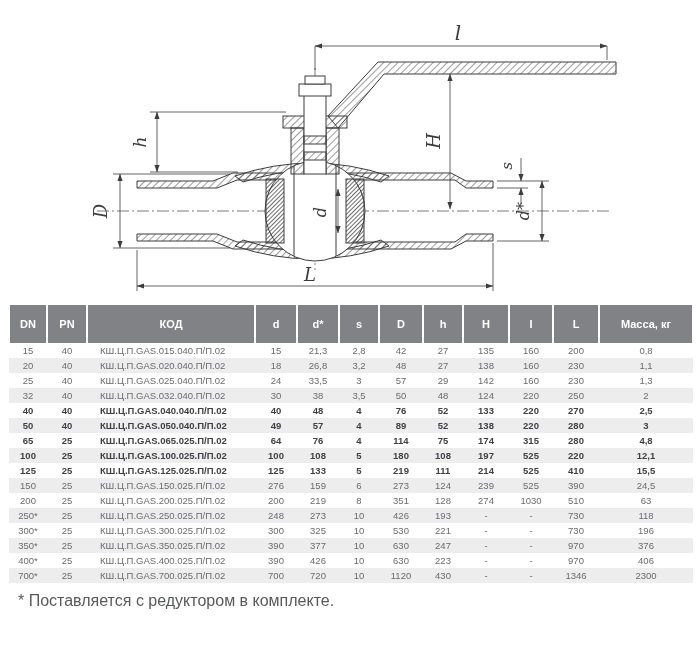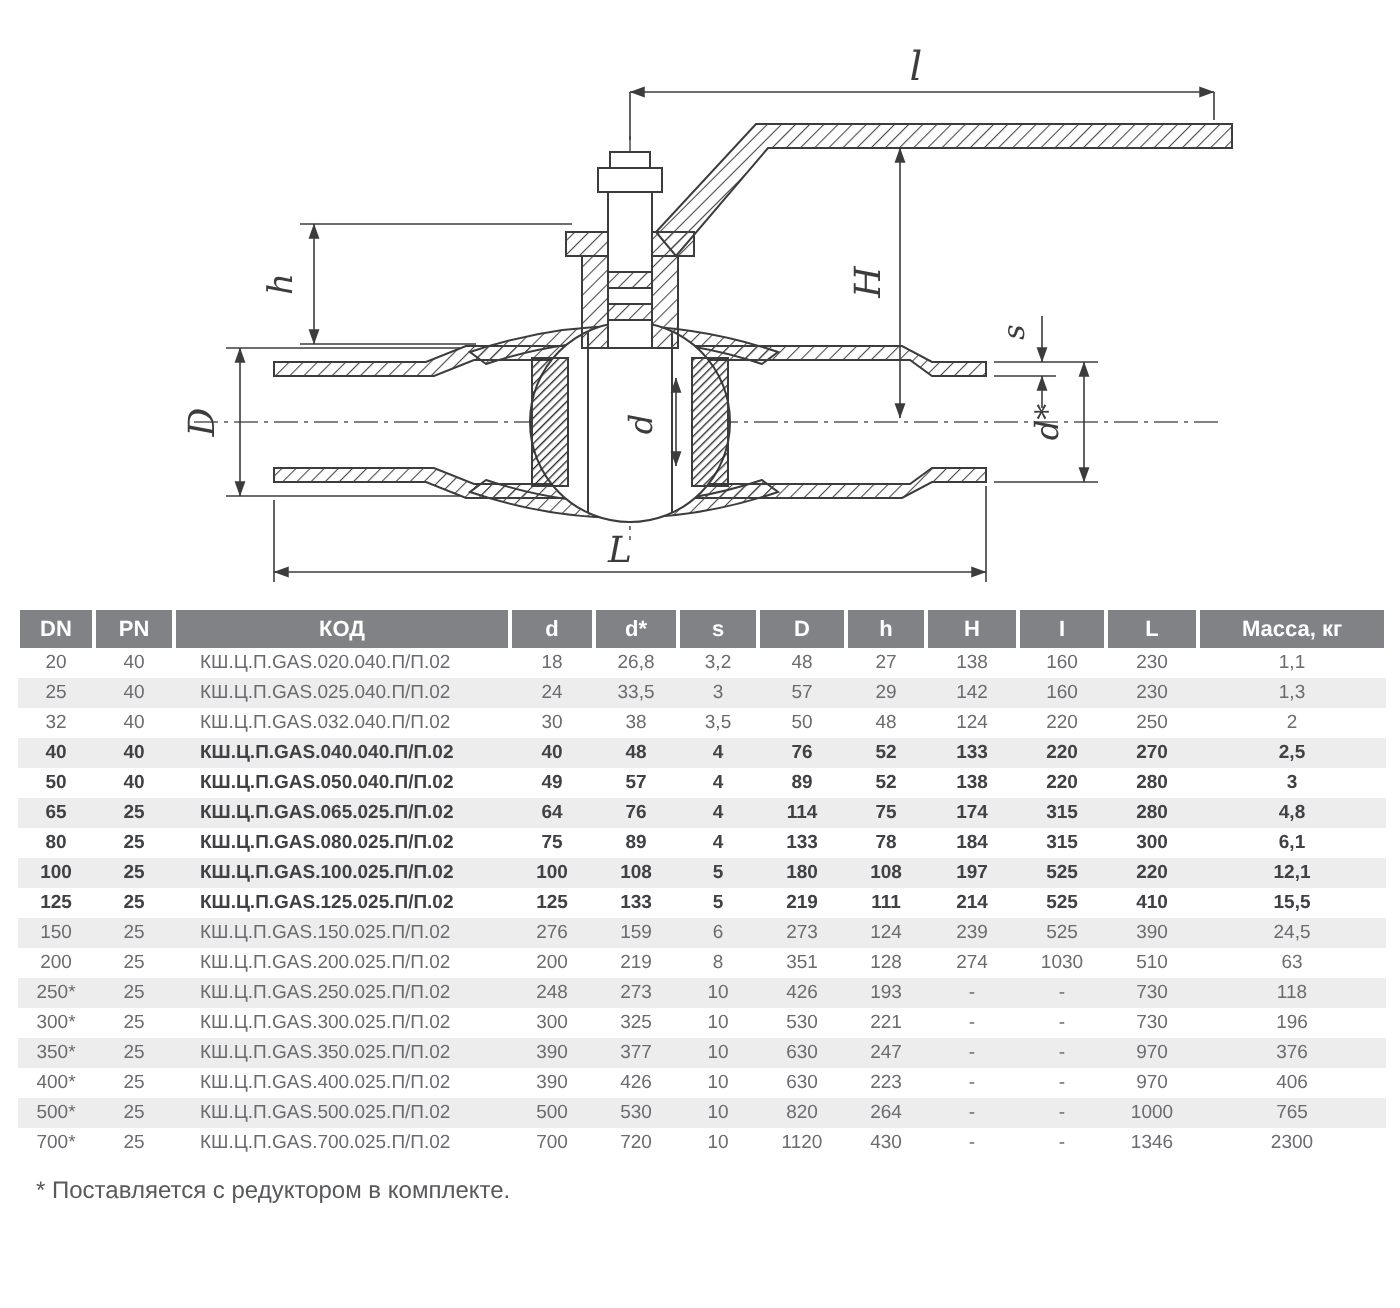--- a/index.html
+++ b/index.html
@@ -7,31 +7,31 @@
     width:700px;height:654px;background:#ffffff;
     font-family:"Liberation Sans",sans-serif;
     position:relative;overflow:hidden;
   }
   .drawing-wrap{width:700px;height:300px;position:relative;}
   .dim-label{font-family:"DejaVu Serif",serif;font-style:italic;fill:#3c3c3c;}
   .table-wrap{padding:5px 8px 0 8px;}
   table.spec{width:684px;border-collapse:collapse;table-layout:fixed;}
   table.spec thead th{
     background:#808285;color:#ffffff;font-size:11px;font-weight:bold;
-    height:19px;border-left:2px solid #fff;border-right:2px solid #fff;
+    height:38px;border-left:2px solid #fff;border-right:2px solid #fff;
     padding:0;text-align:center;
   }
   table.spec tbody td{
     font-size:9.5px;color:#6a6b6e;text-align:center;height:15px;
     padding:0;white-space:nowrap;overflow:hidden;
   }
   table.spec tbody td.code-cell{text-align:left;padding-left:13px;}
   table.spec tbody tr:nth-child(even){background:#ededee;}
   table.spec tbody tr.hl td{font-weight:bold;color:#404145;}
-  .footnote{font-size:12px;color:#58595b;padding:9px 0 0 10px;}
+  .footnote{font-size:16px;color:#58595b;padding:9px 0 0 10px;}
 </style>
 </head>
 <body>
 
 <div class="drawing-wrap">
 <svg width="700" height="300" viewBox="0 0 700 300" xmlns="http://www.w3.org/2000/svg">
   <defs>
     <pattern id="hatch" patternUnits="userSpaceOnUse" width="5" height="5" patternTransform="rotate(45)">
       <line x1="0" y1="0" x2="0" y2="5" stroke="#4a4a4a" stroke-width="1.1"></line>
     </pattern>
@@ -154,20 +154,34 @@
           <th>D</th>
           <th>h</th>
           <th>H</th>
           <th>I</th>
           <th>L</th>
           <th>Масса, кг</th>
         </tr>
     </thead>
     <tbody>
         <tr>
+          <td>15</td>
+          <td>40</td>
+          <td class="code-cell">КШ.Ц.П.GAS.015.040.П/П.02</td>
+          <td>15</td>
+          <td>21,3</td>
+          <td>2,8</td>
+          <td>42</td>
+          <td>27</td>
+          <td>135</td>
+          <td>160</td>
+          <td>200</td>
+          <td>0,8</td>
+        </tr>
+        <tr>
           <td>20</td>
           <td>40</td>
           <td class="code-cell">КШ.Ц.П.GAS.020.040.П/П.02</td>
           <td>18</td>
           <td>26,8</td>
           <td>3,2</td>
           <td>48</td>
           <td>27</td>
           <td>138</td>
           <td>160</td>
@@ -238,34 +252,20 @@
           <td>76</td>
           <td>4</td>
           <td>114</td>
           <td>75</td>
           <td>174</td>
           <td>315</td>
           <td>280</td>
           <td>4,8</td>
         </tr>
         <tr class="hl">
-          <td>80</td>
-          <td>25</td>
-          <td class="code-cell">КШ.Ц.П.GAS.080.025.П/П.02</td>
-          <td>75</td>
-          <td>89</td>
-          <td>4</td>
-          <td>133</td>
-          <td>78</td>
-          <td>184</td>
-          <td>315</td>
-          <td>300</td>
-          <td>6,1</td>
-        </tr>
-        <tr class="hl">
           <td>100</td>
           <td>25</td>
           <td class="code-cell">КШ.Ц.П.GAS.100.025.П/П.02</td>
           <td>100</td>
           <td>108</td>
           <td>5</td>
           <td>180</td>
           <td>108</td>
           <td>197</td>
           <td>525</td>
@@ -364,34 +364,20 @@
           <td>426</td>
           <td>10</td>
           <td>630</td>
           <td>223</td>
           <td>-</td>
           <td>-</td>
           <td>970</td>
           <td>406</td>
         </tr>
         <tr>
-          <td>500*</td>
-          <td>25</td>
-          <td class="code-cell">КШ.Ц.П.GAS.500.025.П/П.02</td>
-          <td>500</td>
-          <td>530</td>
-          <td>10</td>
-          <td>820</td>
-          <td>264</td>
-          <td>-</td>
-          <td>-</td>
-          <td>1000</td>
-          <td>765</td>
-        </tr>
-        <tr>
           <td>700*</td>
           <td>25</td>
           <td class="code-cell">КШ.Ц.П.GAS.700.025.П/П.02</td>
           <td>700</td>
           <td>720</td>
           <td>10</td>
           <td>1120</td>
           <td>430</td>
           <td>-</td>
           <td>-</td>

